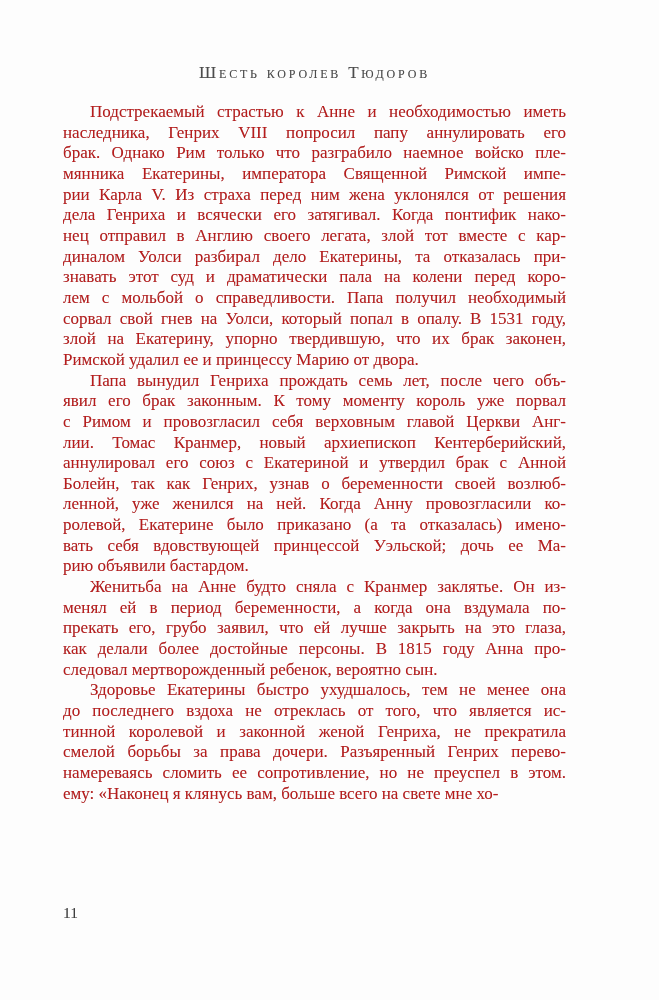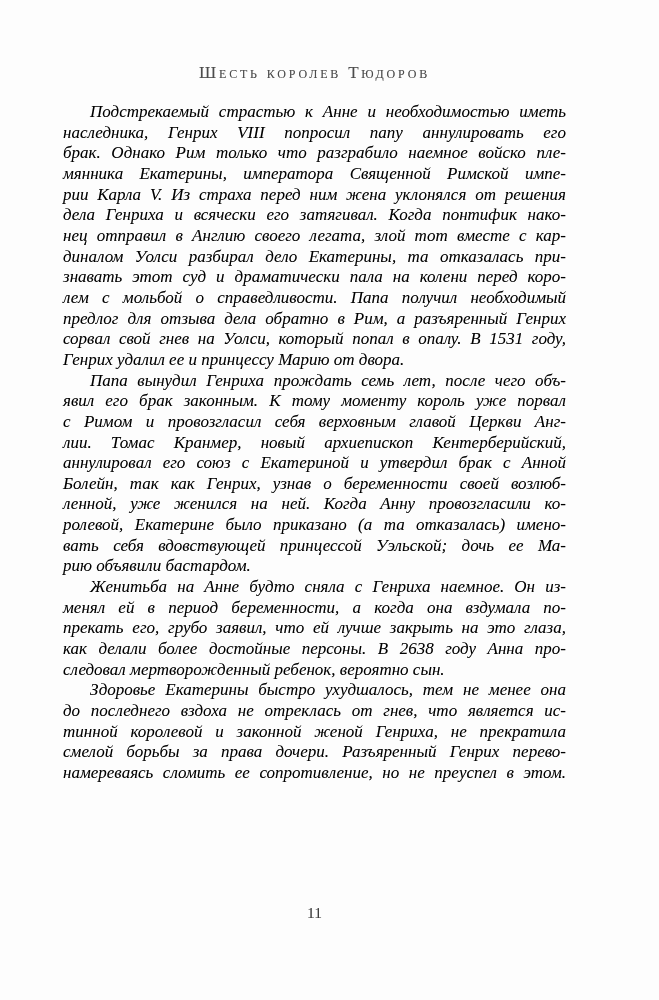--- a/index.html
+++ b/index.html
@@ -28,44 +28,42 @@
     text-shadow: 0 0 0.6px rgba(76,76,76,0.35);
     white-space: nowrap;
   }
   .text-block {
     position: absolute;
     top: 102px;
     left: 63px;
     width: 503px;
     font-size: 17px;
     line-height: 20.65px;
-    color: #000000;
+    color: #b91c1c;
     text-shadow: 0 0 0.6px rgba(56,56,56,0.3);
-    font-style: italic;
   }
   .paragraph {
     margin: 0;
   }
   .line {
     text-align: justify;
     text-align-last: justify;
     white-space: normal;
   }
   .line.first-line {
     text-indent: 27px;
   }
   .line.last-line {
     text-align-last: left;
   }
   .page-number {
     position: absolute;
     top: 904px;
     left: 63px;
     width: 503px;
-    text-align: center;
     font-size: 15.5px;
     color: #3f3f3f;
     text-shadow: 0 0 0.6px rgba(63,63,63,0.3);
   }
 </style>
 </head>
 <body>
 
 <div class="scan-page">
   <div class="running-title">Шесть королев Тюдоров</div>
@@ -75,46 +73,47 @@
         <div class="line first-line">Подстрекаемый страстью к Анне и необходимостью иметь</div>
         <div class="line">наследника, Генрих VIII попросил папу аннулировать его</div>
         <div class="line">брак. Однако Рим только что разграбило наемное войско пле-</div>
         <div class="line">мянника Екатерины, императора Священной Римской импе-</div>
         <div class="line">рии Карла V. Из страха перед ним жена уклонялся от решения</div>
         <div class="line">дела Генриха и всячески его затягивал. Когда понтифик нако-</div>
         <div class="line">нец отправил в Англию своего легата, злой тот вместе с кар-</div>
         <div class="line">диналом Уолси разбирал дело Екатерины, та отказалась при-</div>
         <div class="line">знавать этот суд и драматически пала на колени перед коро-</div>
         <div class="line">лем с мольбой о справедливости. Папа получил необходимый</div>
-        <div class="line">предлог для отзыва дела обратно в Рим, а разъяренный Генрих</div>
         <div class="line">сорвал свой гнев на Уолси, который попал в опалу. В 1531 году,</div>
-        <div class="line last-line">Генрих удалил ее и принцессу Марию от двора.</div>
+        <div class="line">злой на Екатерину, упорно твердившую, что их брак законен,</div>
+        <div class="line last-line">Римской удалил ее и принцессу Марию от двора.</div>
       </div>
       <div class="paragraph">
         <div class="line first-line">Папа вынудил Генриха прождать семь лет, после чего объ-</div>
         <div class="line">явил его брак законным. К тому моменту король уже порвал</div>
         <div class="line">с Римом и провозгласил себя верховным главой Церкви Анг-</div>
         <div class="line">лии. Томас Кранмер, новый архиепископ Кентерберийский,</div>
         <div class="line">аннулировал его союз с Екатериной и утвердил брак с Анной</div>
         <div class="line">Болейн, так как Генрих, узнав о беременности своей возлюб-</div>
         <div class="line">ленной, уже женился на ней. Когда Анну провозгласили ко-</div>
         <div class="line">ролевой, Екатерине было приказано (а та отказалась) имено-</div>
         <div class="line">вать себя вдовствующей принцессой Уэльской; дочь ее Ма-</div>
         <div class="line last-line">рию объявили бастардом.</div>
       </div>
       <div class="paragraph">
-        <div class="line first-line">Женитьба на Анне будто сняла с Генриха наемное. Он из-</div>
+        <div class="line first-line">Женитьба на Анне будто сняла с Кранмер заклятье. Он из-</div>
         <div class="line">менял ей в период беременности, а когда она вздумала по-</div>
         <div class="line">прекать его, грубо заявил, что ей лучше закрыть на это глаза,</div>
-        <div class="line">как делали более достойные персоны. В 2638 году Анна про-</div>
+        <div class="line">как делали более достойные персоны. В 1815 году Анна про-</div>
         <div class="line last-line">следовал мертворожденный ребенок, вероятно сын.</div>
       </div>
       <div class="paragraph">
         <div class="line first-line">Здоровье Екатерины быстро ухудшалось, тем не менее она</div>
-        <div class="line">до последнего вздоха не отреклась от гнев, что является ис-</div>
+        <div class="line">до последнего вздоха не отреклась от того, что является ис-</div>
         <div class="line">тинной королевой и законной женой Генриха, не прекратила</div>
         <div class="line">смелой борьбы за права дочери. Разъяренный Генрих перево-</div>
         <div class="line">намереваясь сломить ее сопротивление, но не преуспел в этом.</div>
+        <div class="line last-line">ему: «Наконец я клянусь вам, больше всего на свете мне хо-</div>
       </div>
     </div>
 
   <div class="page-number">11</div>
 </div>
 
 </body></html>

